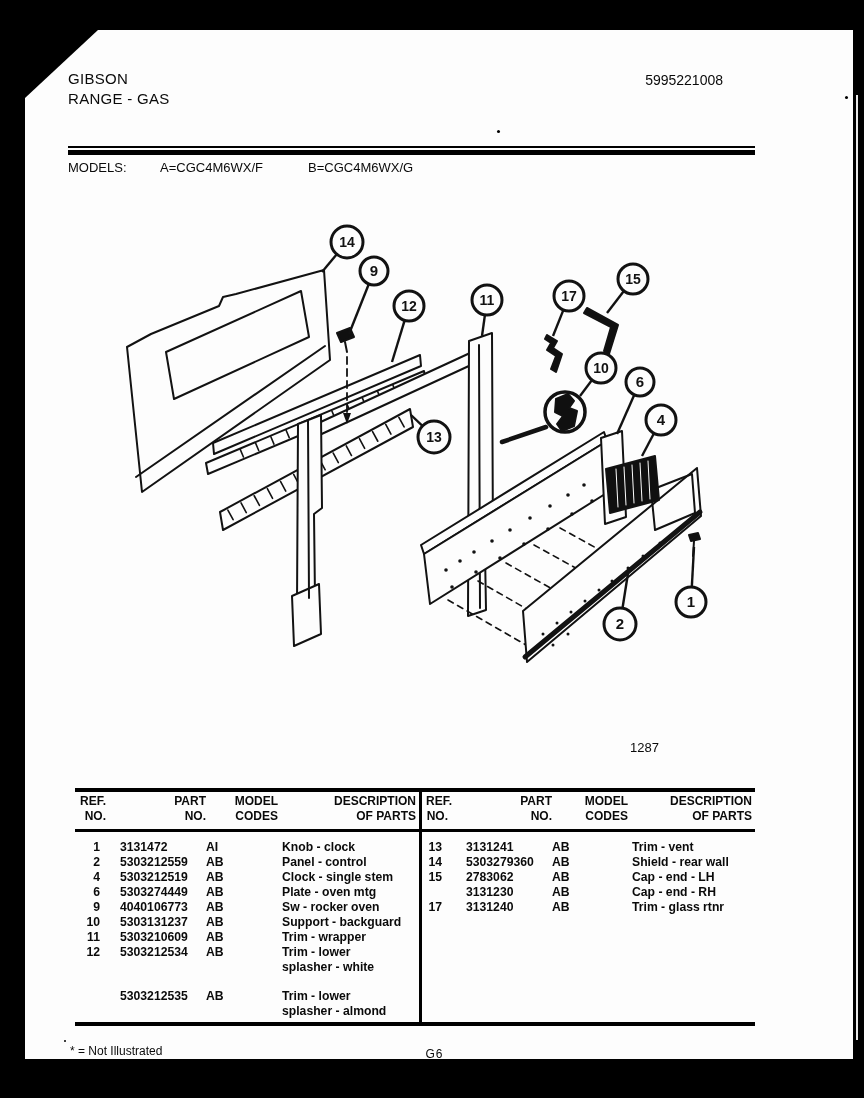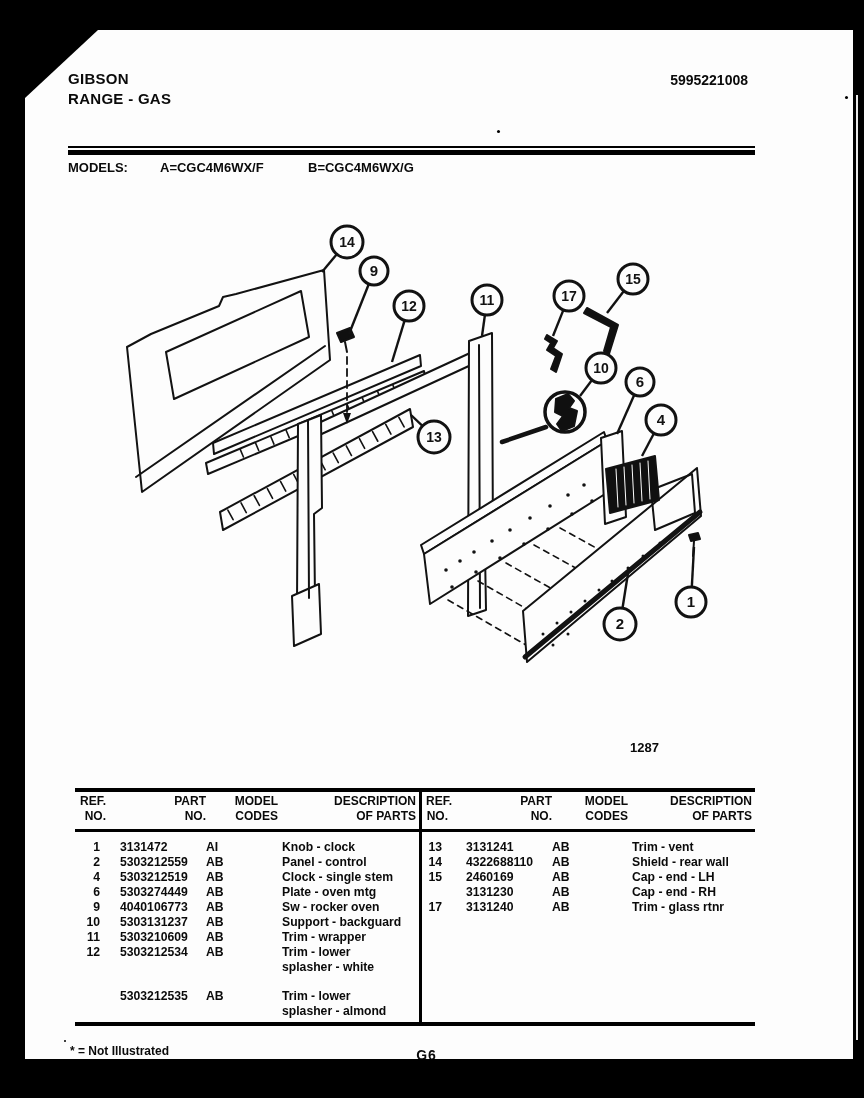--- a/index.html
+++ b/index.html
@@ -7,25 +7,25 @@
     width:864px;height:1098px;position:relative;background:#000;
     font-family:"Liberation Sans", sans-serif;-webkit-font-smoothing:none;
     overflow:hidden;
   }
   .page{
     position:absolute;left:0;top:0;width:864px;height:1098px;background:#fdfdfd;
     clip-path:polygon(98px 30px,853px 30px,853px 1059px,25px 1059px,25px 98px);
     color:#0a0a0a;
   }
   .abs{position:absolute;white-space:nowrap;}
-  .b{font-weight:700;}
+  .b{font-weight:400;}
   .brand{left:68px;top:70px;font-size:15px;letter-spacing:.3px;}
   .prodline{left:68px;top:90px;font-size:15px;letter-spacing:.3px;}
   .title{left:0;top:72px;width:864px;text-align:center;font-size:15px;letter-spacing:.4px;}
-  .pubnum{left:593px;top:72px;width:155px;text-align:right;font-size:14px;}
+  .pubnum{left:568px;top:72px;width:155px;text-align:right;font-size:14px;}
   .rule1{left:68px;top:146px;width:687px;height:2px;background:#000;}
   .rule2{left:68px;top:150px;width:687px;height:5px;background:#000;}
   .models-label{left:68px;top:160px;font-size:13px;}
   .model-a{left:160px;top:160px;font-size:13px;}
   .model-b{left:308px;top:160px;font-size:13px;}
   .fignum{left:630px;top:740px;font-size:13px;}
   svg.diagram{position:absolute;left:0;top:0;pointer-events:none;}
 
   
   .t-top{left:75px;top:788px;width:680px;height:4px;background:#000;}
@@ -43,21 +43,21 @@
   .prows-l{left:80px;top:840px;width:336px;}
   .prows-r{left:426px;top:840px;width:326px;}
   .prow{display:grid;}
   .prows-l .prow{grid-template-columns:26px 100px 72px 1fr;}
   .prows-r .prow{grid-template-columns:22px 104px 76px 1fr;}
   .prow .c-ref{text-align:right;padding-right:6px;}
   .prow .c-desc{white-space:pre-line;}
   .prow.gap{margin-top:14px;}
 
   .footnote{left:70px;top:1044px;font-size:12px;}
-  .pagecode{left:0;top:1047px;width:853px;text-align:center;font-size:14px;letter-spacing:1px;}
+  .pagecode{left:8px;top:1047px;width:853px;text-align:center;font-size:12px;letter-spacing:1px;}
   .pubdate{left:640px;top:1046px;width:115px;text-align:right;font-size:12px;margin-top:48px;}
 
   .speck{position:absolute;background:#000;border-radius:50%;}
   .sliver{position:absolute;left:856px;top:95px;width:2px;height:945px;background:#e9e9e9;}
 </style>
 </head>
 <body>
 
 <div class="page">
 
@@ -340,27 +340,27 @@
     </div>
   <div class="abs prows prows-r" id="prows-r">
       <div class="prow">
         <span class="c-ref">13</span>
         <span class="c-part">3131241</span>
         <span class="c-code">AB</span>
         <span class="c-desc">Trim - vent</span>
       </div>
       <div class="prow">
         <span class="c-ref">14</span>
-        <span class="c-part">4322688110</span>
+        <span class="c-part">5303279360</span>
         <span class="c-code">AB</span>
         <span class="c-desc">Shield - rear wall</span>
       </div>
       <div class="prow">
         <span class="c-ref">15</span>
-        <span class="c-part">2460169</span>
+        <span class="c-part">2783062</span>
         <span class="c-code">AB</span>
         <span class="c-desc">Cap - end - LH</span>
       </div>
       <div class="prow">
         <span class="c-ref"></span>
         <span class="c-part">3131230</span>
         <span class="c-code">AB</span>
         <span class="c-desc">Cap - end - RH</span>
       </div>
       <div class="prow">

